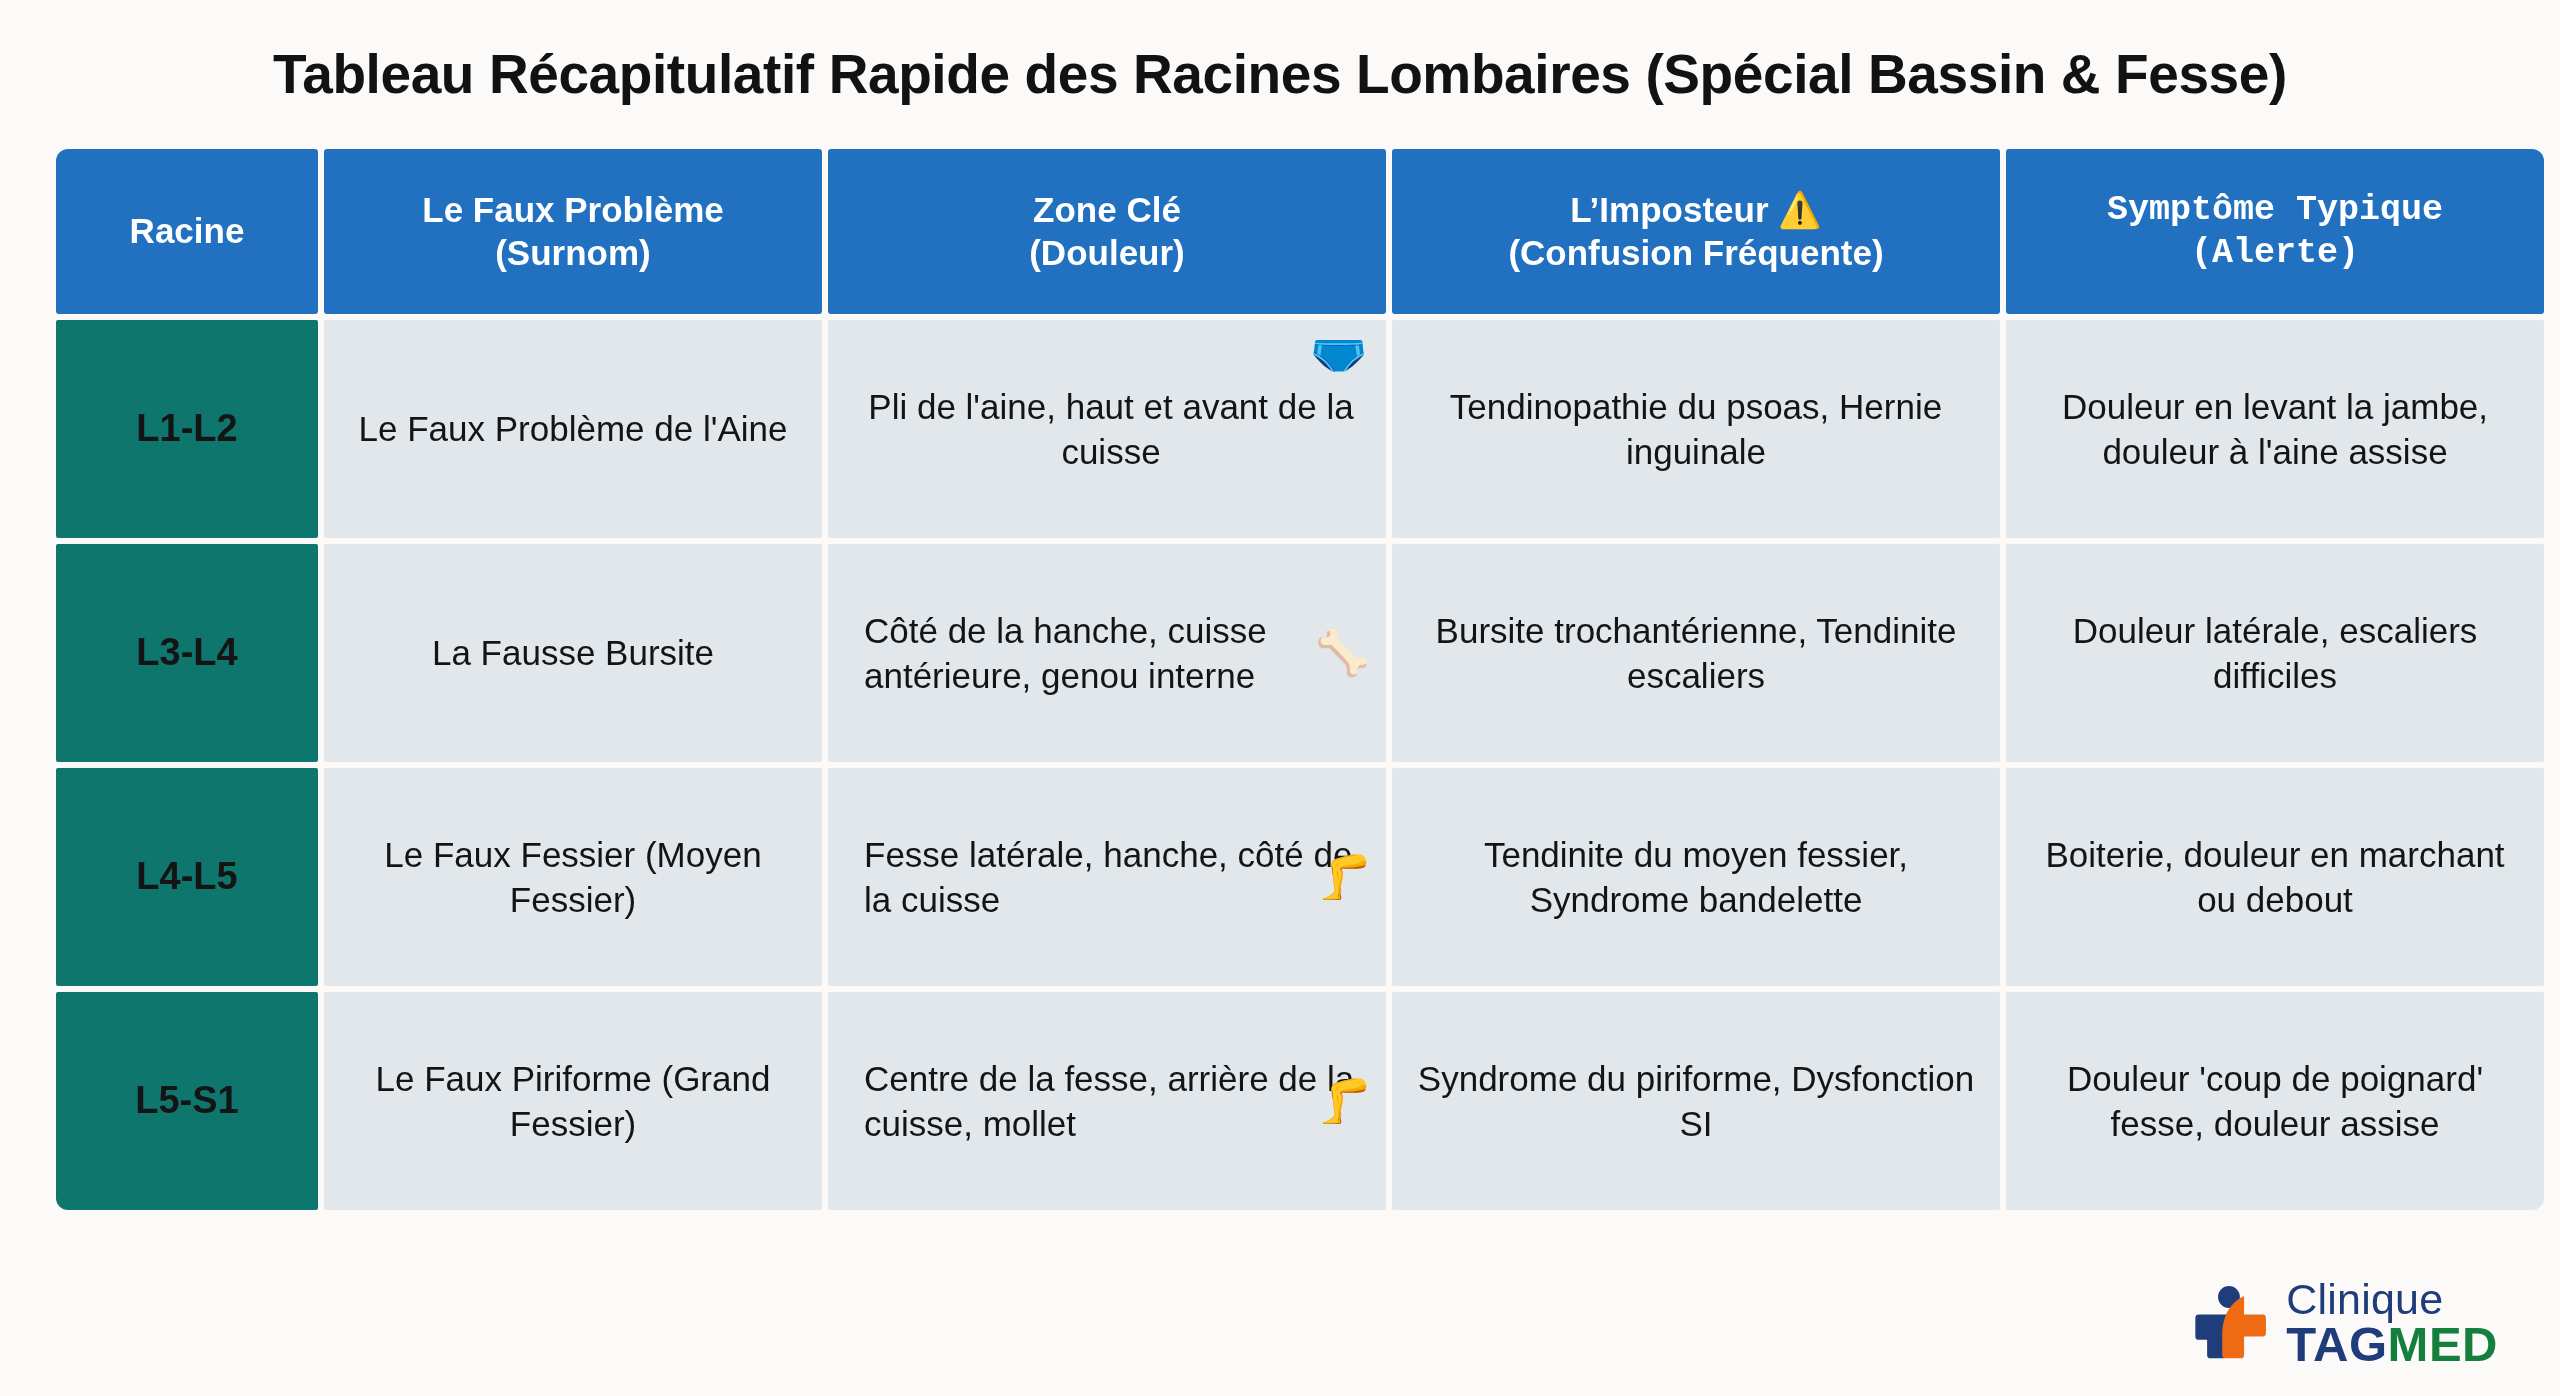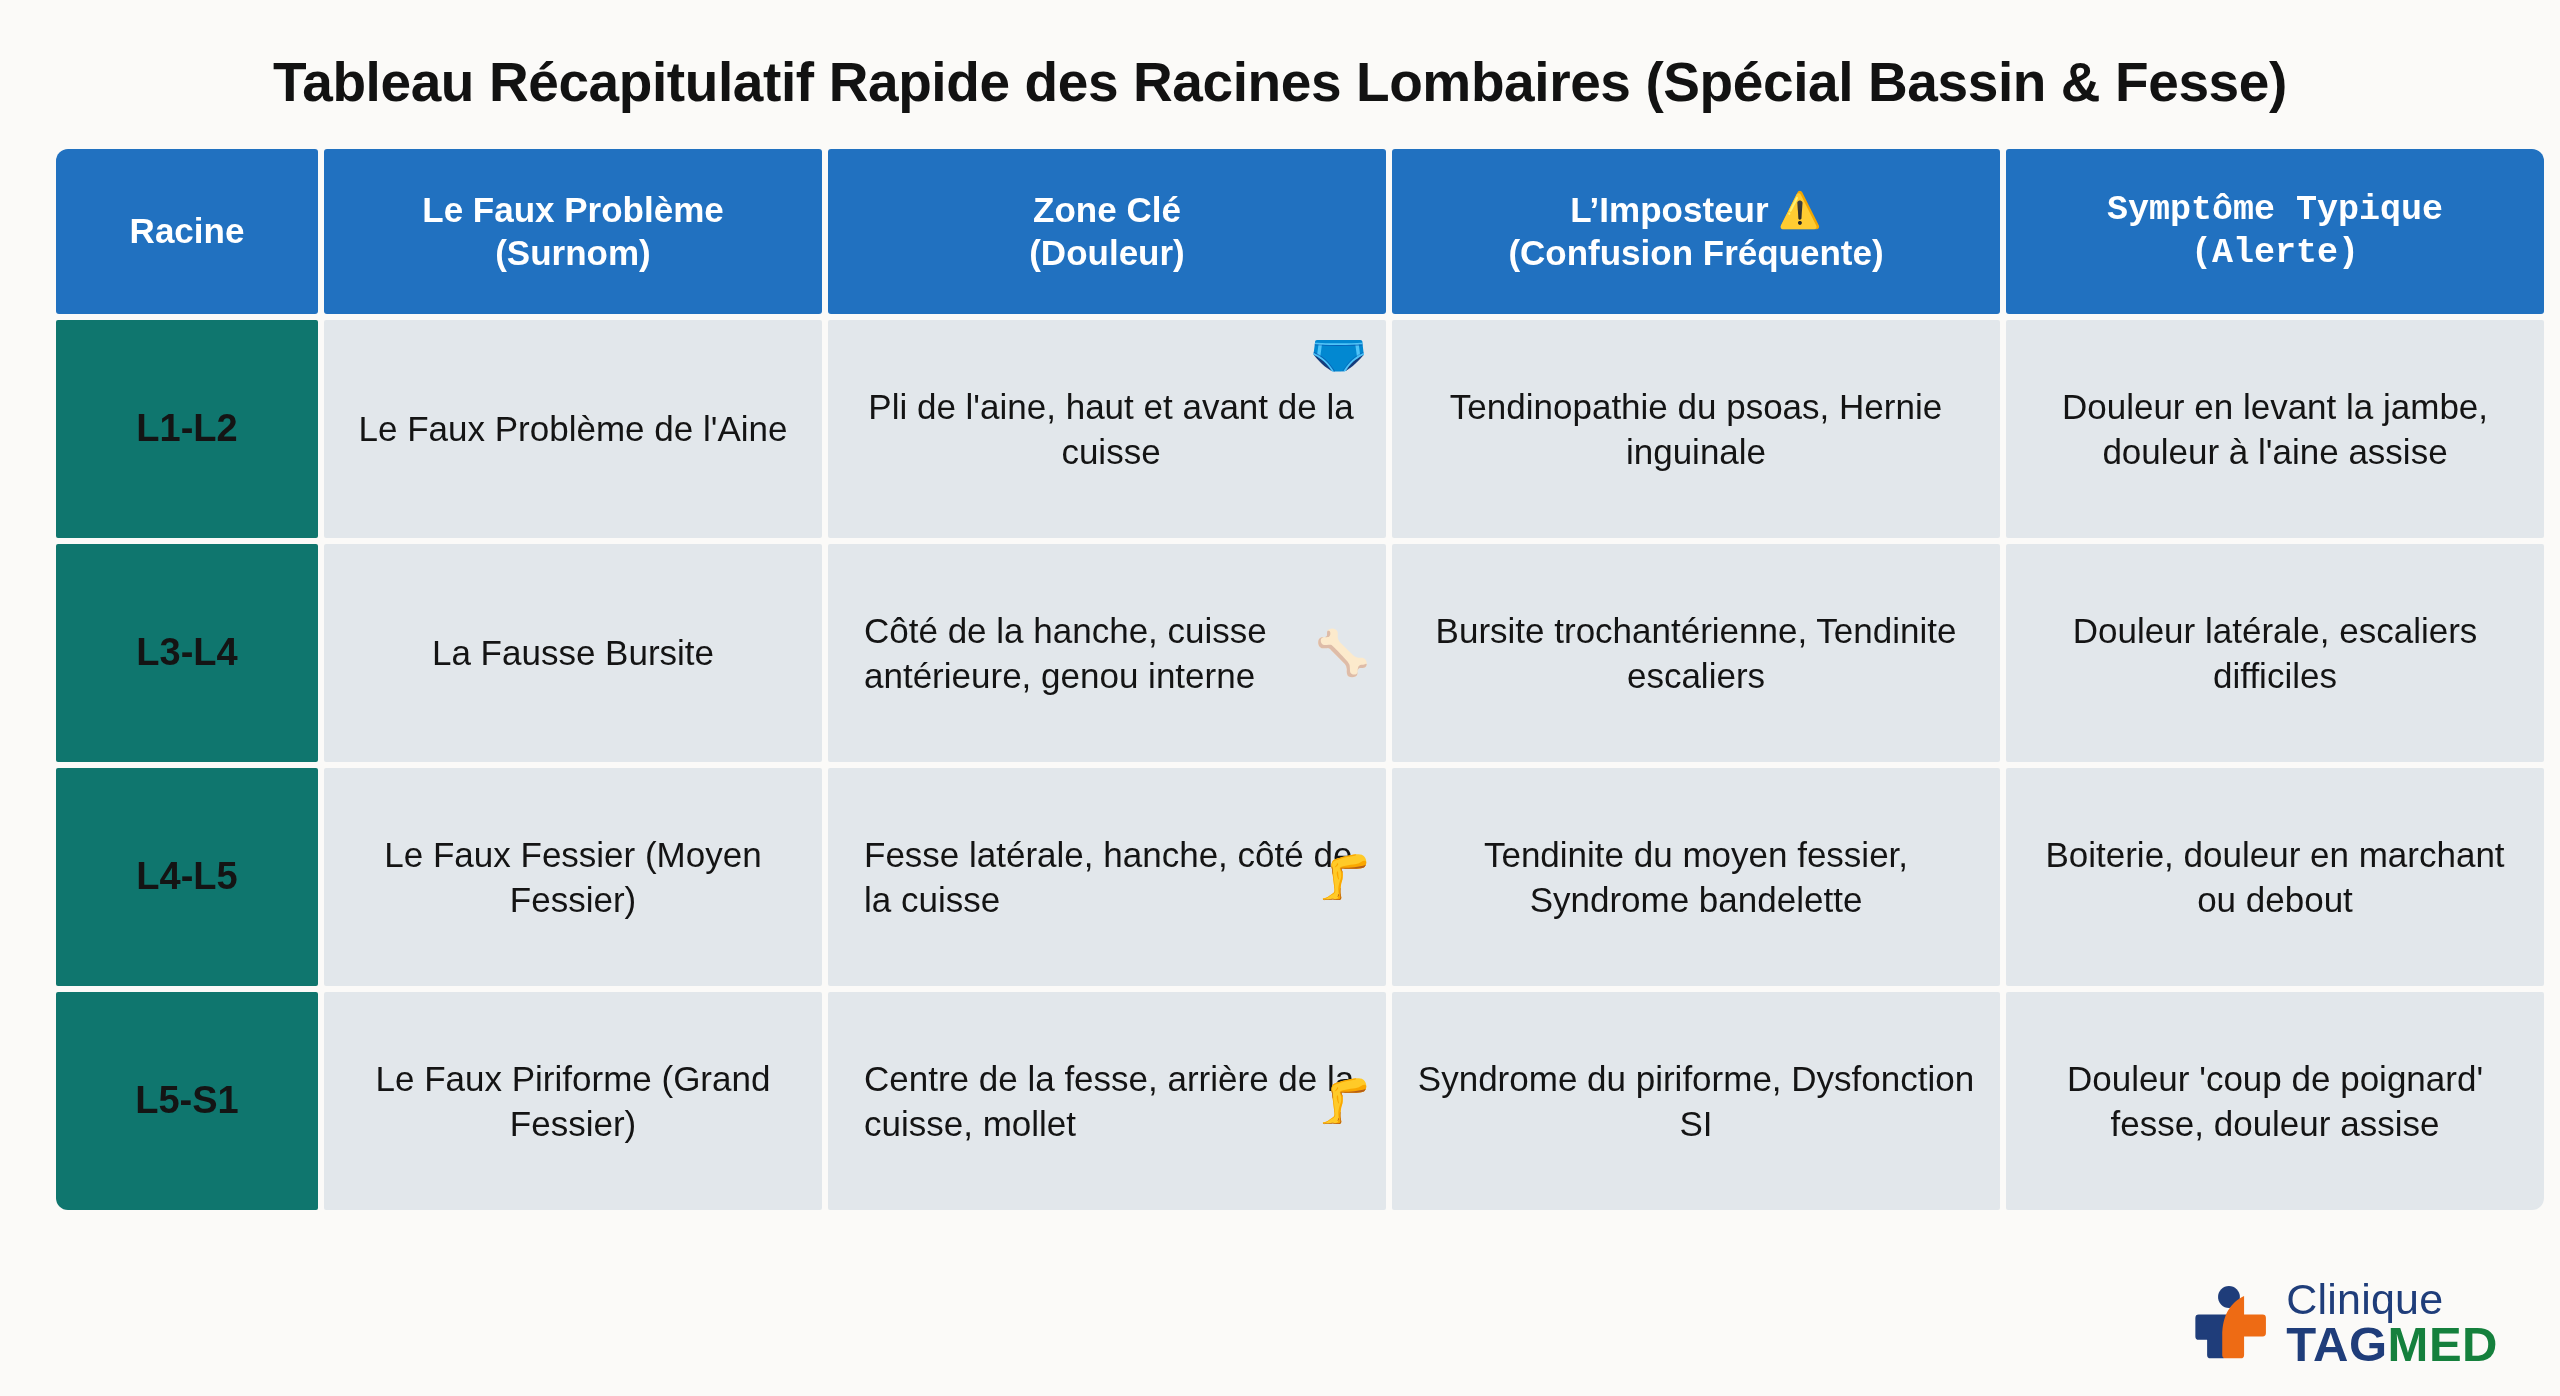--- a/index.html
+++ b/index.html
@@ -6,21 +6,21 @@
   html, body {
     width:2560px; height:1396px;
     background:#FBFAF8;
     font-family:"Liberation Sans", sans-serif;
     overflow:hidden;
   }
   .page {
     position:relative;
     width:2560px; height:1396px;
     background:#FBFAF8;
-    padding:12px;
+    padding:4px;
   }
 
   
   .title {
     text-align:center;
     font-size:55px;
     font-weight:bold;
     color:#121212;
     letter-spacing:-0.4px;
     padding-top:40px;

